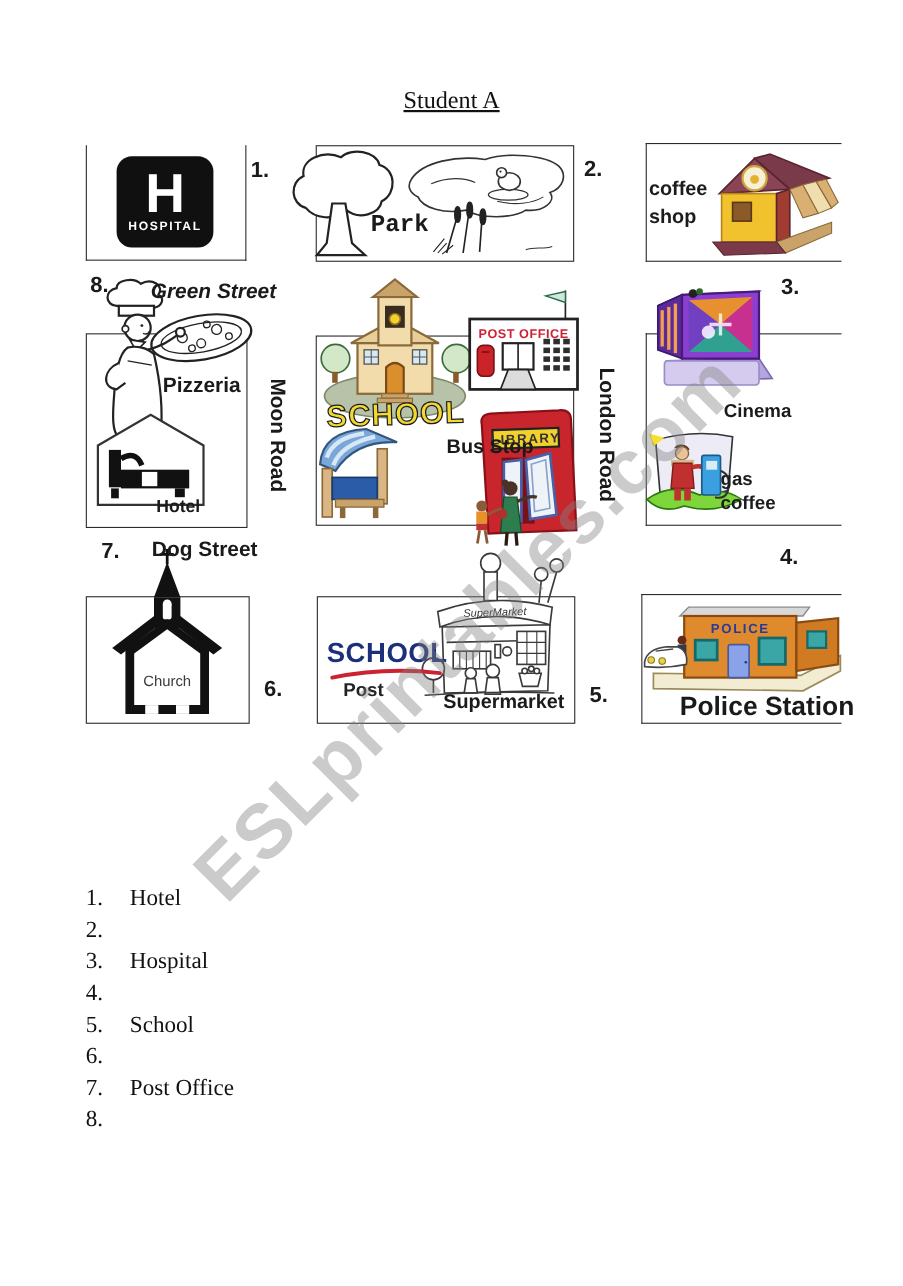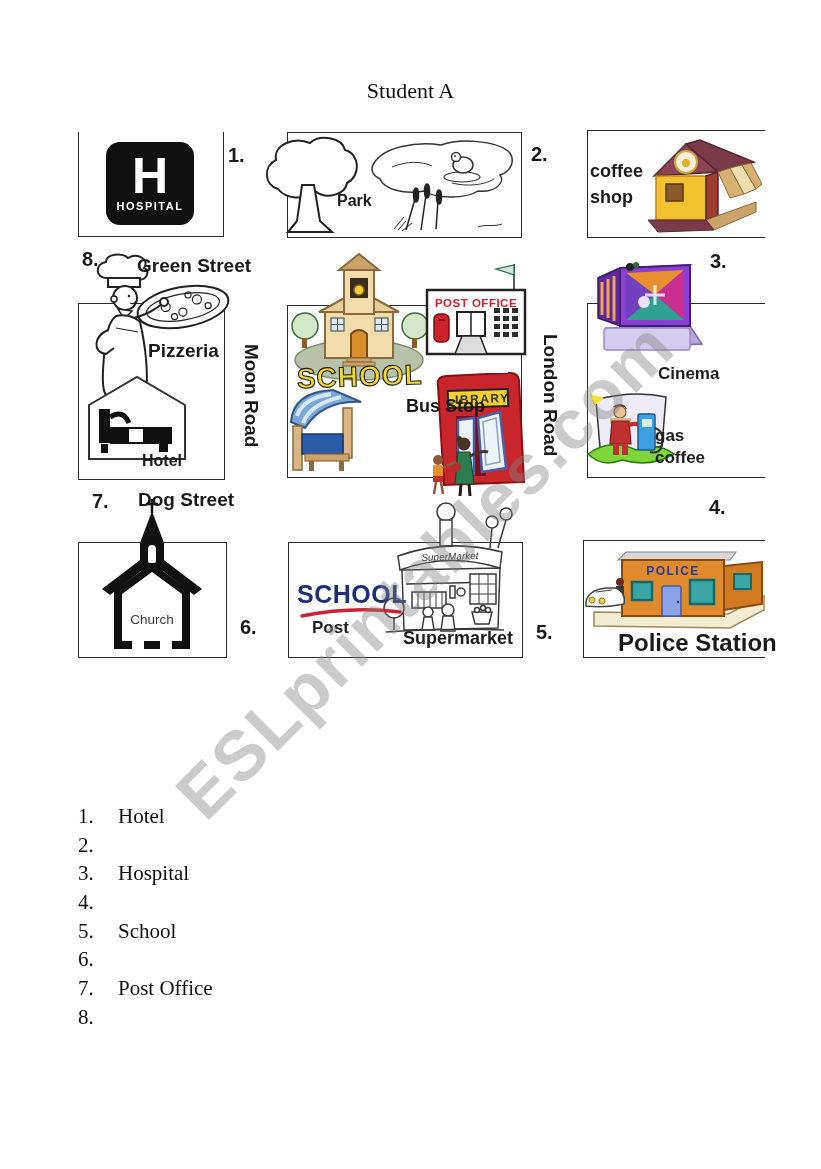--- a/index.html
+++ b/index.html
@@ -2,21 +2,21 @@
 <html><head>
 <meta charset="utf-8">
 <style>
   html,body{margin:0;padding:0;background:#fff;}
   .page{position:relative;width:821px;height:1169px;background:#fff;overflow:hidden;
         font-family:"Liberation Sans",sans-serif;color:#1c1c1c;}
   .abs{position:absolute;}
   
   .title{top:78px;left:0;width:100%;text-align:center;
          font-family:"Liberation Serif",serif;font-size:22px;color:#111;}
-  .title span{}
+  .title span{text-decoration:underline;}
   
   .cell{position:absolute;border:1.5px solid #2b2b2b;box-sizing:border-box;background:transparent;}
   .cell.no-top{border-top:none;}
   .cell.no-right{border-right:none;}
   
   .num{position:absolute;font-size:20px;font-weight:700;color:#1a1a1a;}
   .street{position:absolute;font-size:19px;font-weight:700;color:#1a1a1a;}
   .road-v{position:absolute;font-size:19px;font-weight:700;color:#1a1a1a;
           transform:rotate(90deg);transform-origin:left top;white-space:nowrap;}
   .place-label{position:absolute;font-weight:700;color:#1a1a1a;white-space:nowrap;}
@@ -341,26 +341,26 @@
 
   <div class="num" style="left:228px;top:144px;">1.</div>
   <div class="num" style="left:531px;top:143px;">2.</div>
   <div class="num" style="left:710px;top:250px;">3.</div>
   <div class="num" style="left:709px;top:496px;">4.</div>
   <div class="num" style="left:536px;top:621px;">5.</div>
   <div class="num" style="left:240px;top:616px;">6.</div>
   <div class="num" style="left:92px;top:490px;">7.</div>
   <div class="num" style="left:82px;top:248px;">8.</div>
 
-  <div class="street" style="left:137px;top:255px;">Green Street</div>
+  <div class="street" style="left:137px;top:255px;font-style:italic;">Green Street</div>
   <div class="street" style="left:138px;top:489px;">Dog Street</div>
   <div class="road-v" style="left:262px;top:344px;">Moon Road</div>
   <div class="road-v" style="left:561px;top:334px;">London Road</div>
 
-  <div class="place-label" style="left:337px;top:192px;font-size:16px;">Park</div>
+  <div class="place-label" style="left:337px;top:192px;font-size:22px;font-family:Liberation Mono, monospace;">Park</div>
   <div class="coffee-text">
     <div>coffee</div>
     <div>shop</div>
   </div>
   <div class="place-label" style="left:148px;top:340px;font-size:19px;">Pizzeria</div>
   <div class="place-label" style="left:142px;top:452px;font-size:16px;">Hotel</div>
   <div class="place-label" style="left:358px;top:396px;font-size:18px;margin-left:48px;">Bus Stop</div>
   <div class="place-label" style="left:658px;top:364px;font-size:17px;">Cinema</div>
   <div class="gas-text">
     <div>gas</div>

